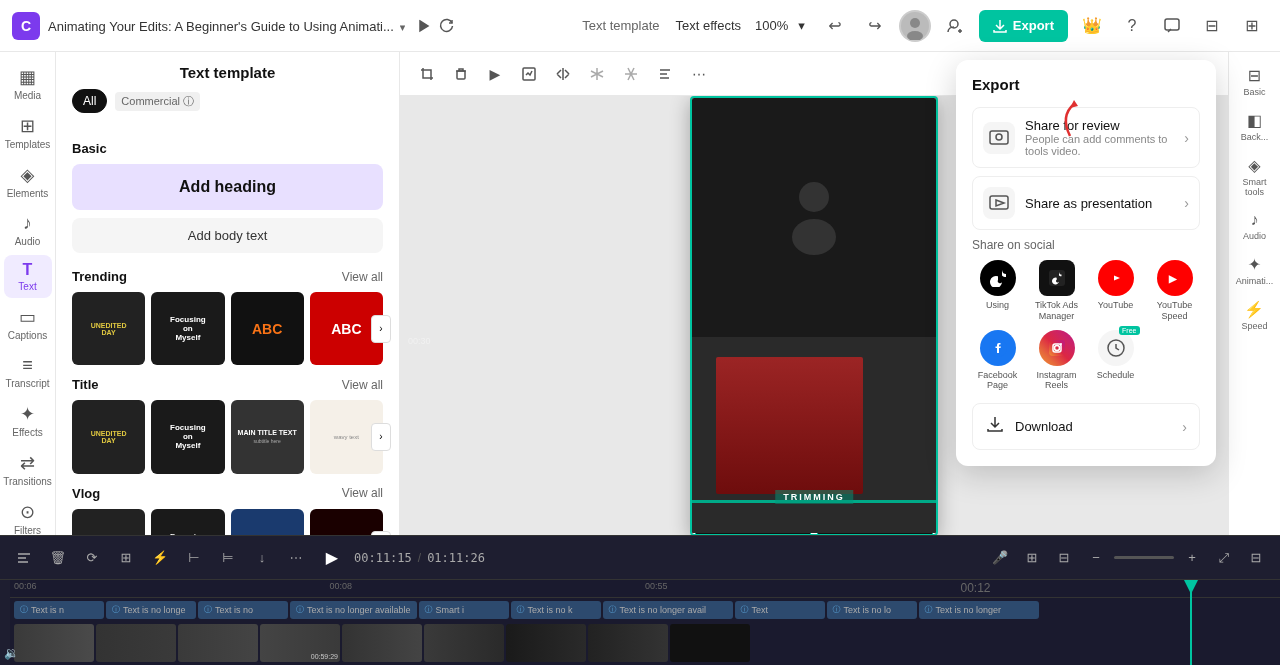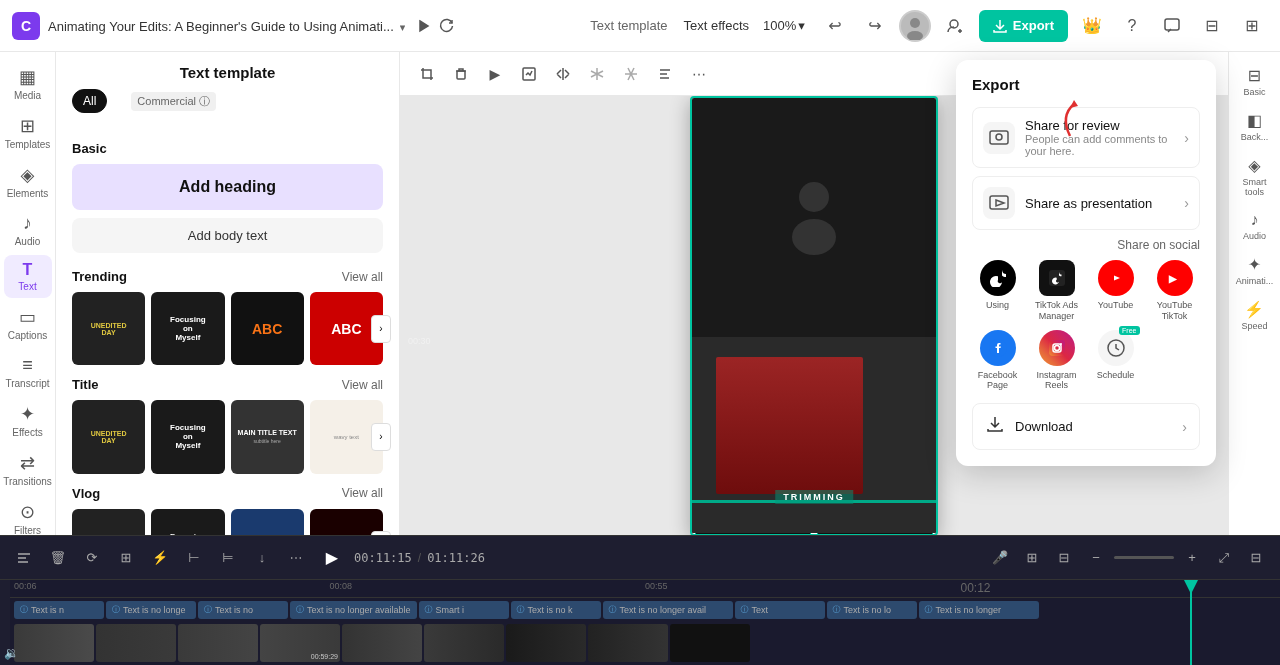--- a/index.html
+++ b/index.html
@@ -9,21 +9,21 @@
     .top-bar { height: 52px; background: #fff; display: flex; align-items: center; padding: 0 12px; gap: 8px; border-bottom: 1px solid #e8e8e8; flex-shrink: 0; }
     .top-bar-logo { width: 28px; height: 28px; background: #7c3aed; border-radius: 6px; display: flex; align-items: center; justify-content: center; color: white; font-weight: bold; font-size: 14px; flex-shrink: 0; }
     .top-bar-title { font-size: 13px; font-weight: 500; color: #333; flex: 1; display: flex; align-items: flex-end; gap: 6px; overflow: hidden; }
     .top-bar-title span { overflow: hidden; text-overflow: ellipsis; white-space: nowrap; max-width: 400px; }
     .top-bar-title .chevron-icon { color: #666; font-size: 11px; }
     .top-bar-tabs { display: flex; gap: 16px; }
     .top-bar-tab { font-size: 13px; color: #666; cursor: pointer; padding: 4px 0; }
     .top-bar-tab.active { color: #333; font-weight: 500; }
     .top-bar-actions { display: flex; align-items: center; gap: 8px; margin-left: auto; }
     .top-bar-icon-btn { width: 32px; height: 32px; border: none; background: transparent; cursor: pointer; border-radius: 6px; display: flex; align-items: center; justify-content: center; color: #555; font-size: 16px; }
-    .zoom-badge { font-size: 13px; color: #333; display: flex; gap: 2px; cursor: pointer; padding: 4px 6px; border-radius: 4px; }
+    .zoom-badge { font-size: 13px; color: #333; display: flex; gap: 10px; cursor: pointer; padding: 4px 6px; border-radius: 4px; }
     .avatar { width: 32px; height: 32px; border-radius: 50%; background: #ccc; overflow: hidden; display: flex; align-items: center; justify-content: center; }
     .export-btn { height: 32px; padding: 0 14px; background: #00c4a0; border: none; border-radius: 6px; font-size: 13px; font-weight: 600; cursor: pointer; color: white; display: flex; align-items: center; gap: 6px; }
 
     
     .main { display: flex; flex: 1; overflow: hidden; }
 
     
     .sidebar-icons { width: 56px; background: #fff; border-right: 1px solid #e8e8e8; display: flex; flex-direction: column; align-items: center; padding: 8px 0; gap: 2px; flex-shrink: 0; }
     .sidebar-icon-item { width: 48px; display: flex; flex-direction: column; align-items: center; padding: 6px 0; cursor: pointer; border-radius: 8px; gap: 2px; }
     .sidebar-icon-item.active { background: #f0ebff; }
@@ -32,21 +32,21 @@
     .sidebar-icon-item .icon { font-size: 18px; color: #555; }
     .sidebar-icon-item.active .icon { color: #7c3aed; }
 
     
     .left-panel { width: 344px; background: #fff; border-right: 1px solid #e8e8e8; display: flex; flex-direction: column; overflow: hidden; flex-shrink: 0; }
     .left-panel-header { padding: 12px 16px 8px; }
     .left-panel-title { font-size: 15px; font-weight: 600; color: #111; margin-bottom: 8px; text-align: center; }
     .filter-row { display: flex; gap: 8px; align-items: center; margin-bottom: 8px; }
     .filter-btn { padding: 4px 10px; border-radius: 20px; border: 1px solid #ddd; background: white; font-size: 12px; cursor: pointer; color: #333; }
     .filter-btn.active-filter { background: #111; color: white; border-color: #111; }
-    .commercial-tag { background: #f0f0f0; color: #666; font-size: 11px; padding: 2px 6px; border-radius: 4px; display: flex; align-items: center; gap: 3px; margin-left: 16px; }
+    .commercial-tag { background: #f0f0f0; color: #666; font-size: 11px; padding: 2px 6px; border-radius: 4px; display: flex; align-items: center; gap: 3px; }
 
     .panel-scroll { flex: 1; overflow-y: auto; padding: 0 16px 16px; }
     .panel-scroll::-webkit-scrollbar { width: 4px; }
     .panel-scroll::-webkit-scrollbar-thumb { background: #ddd; border-radius: 2px; }
 
     .section-title-row { display: flex; justify-content: space-between; align-items: center; margin: 12px 0 8px; }
     .section-title { font-size: 13px; font-weight: 600; color: #111; }
     .view-all-btn { font-size: 12px; color: #666; cursor: pointer; }
 
     .add-heading-btn { width: 100%; padding: 14px; background: #e8e0ff; border: none; border-radius: 8px; font-size: 16px; font-weight: 700; cursor: pointer; color: #111; margin-bottom: 8px; }
@@ -94,21 +94,21 @@
     
     .export-overlay { position: absolute; top: 60px; right: 64px; width: 260px; background: white; border-radius: 12px; box-shadow: 0 8px 32px rgba(0,0,0,0.18); z-index: 100; padding: 16px; }
     .export-title { font-size: 15px; font-weight: 600; color: #111; margin-bottom: 14px; }
     .export-option { display: flex; align-items: center; padding: 10px; border-radius: 8px; cursor: pointer; gap: 10px; border: 1px solid #eee; margin-bottom: 8px; }
     .export-option-icon { width: 32px; height: 32px; border-radius: 8px; background: #f5f5f5; display: flex; align-items: center; justify-content: center; font-size: 16px; flex-shrink: 0; }
     .export-option-text { flex: 1; }
     .export-option-title { font-size: 13px; font-weight: 500; color: #111; }
     .export-option-desc { font-size: 11px; color: #888; }
     .export-option-arrow { color: #999; font-size: 14px; }
 
-    .social-share-title { font-size: 12px; color: #666; margin: 2px 0 8px; text-align: right; }
+    .social-share-title { font-size: 12px; color: #666; margin: 2px 0 8px; }
     .social-grid { display: grid; grid-template-columns: repeat(4, 1fr); gap: 8px; margin-bottom: 12px; }
     .social-item { display: flex; flex-direction: column; align-items: center; gap: 4px; cursor: pointer; }
     .social-icon { width: 36px; height: 36px; border-radius: 50%; display: flex; align-items: center; justify-content: center; font-size: 18px; }
     .social-label { font-size: 9px; color: #555; text-align: center; line-height: 1.2; }
     .social-tiktok { background: #000; color: white; }
     .social-tiktokads { background: #111; color: white; }
     .social-youtube { background: #ff0000; color: white; }
     .social-ytshorts { background: #ff0000; color: white; }
     .social-facebook { background: #1877f2; color: white; }
     .social-instagram { background: linear-gradient(45deg, #f09433, #e6683c, #dc2743, #cc2366, #bc1888); color: white; }
@@ -442,21 +442,21 @@
 
     <div class="export-option">
       <div class="export-option-icon">
         <svg width="20" height="20" viewBox="0 0 20 20" fill="none" stroke="#555" stroke-width="1.5">
             <rect x="1" y="3" width="18" height="13" rx="2"></rect>
             <circle cx="10" cy="9" r="3"></circle>
           </svg>
       </div>
       <div class="export-option-text">
         <div class="export-option-title">Share for review</div>
-        <div class="export-option-desc">People can add comments to your here.</div>
+        <div class="export-option-desc">People can add comments to tools video.</div>
       </div>
       <span class="export-option-arrow">›</span>
     </div>
 
     <div class="export-option">
       <div class="export-option-icon">
         <svg width="20" height="20" viewBox="0 0 20 20" fill="none" stroke="#555" stroke-width="1.5">
             <rect x="1" y="3" width="18" height="13" rx="2"></rect>
             <polygon points="7,7 15,10 7,13"></polygon>
           </svg>
@@ -496,21 +496,21 @@
         </div>
         <span class="social-label">YouTube</span>
       </div>
       <div class="social-item">
         <div class="social-icon social-ytshorts">
           <svg width="18" height="18" viewBox="0 0 18 18" fill="white">
               <circle cx="9" cy="9" r="8" fill="#ff0000"></circle>
               <text x="3" y="13" font-size="10" fill="white" font-weight="bold">▶</text>
             </svg>
         </div>
-        <span class="social-label">YouTube TikTok</span>
+        <span class="social-label">YouTube Speed</span>
       </div>
       <div class="social-item">
         <div class="social-icon social-facebook">
           <svg width="18" height="18" viewBox="0 0 18 18">
               <circle cx="9" cy="9" r="9" fill="#1877f2"></circle>
               <path d="M11.5 4H10a2 2 0 0 0-2 2v1.5H6.5V9H8v5h2V9h1.5l.5-1.5H10V6a.5.5 0 0 1 .5-.5H11.5z" fill="white"></path>
             </svg>
         </div>
         <span class="social-label">Facebook Page</span>
       </div>

